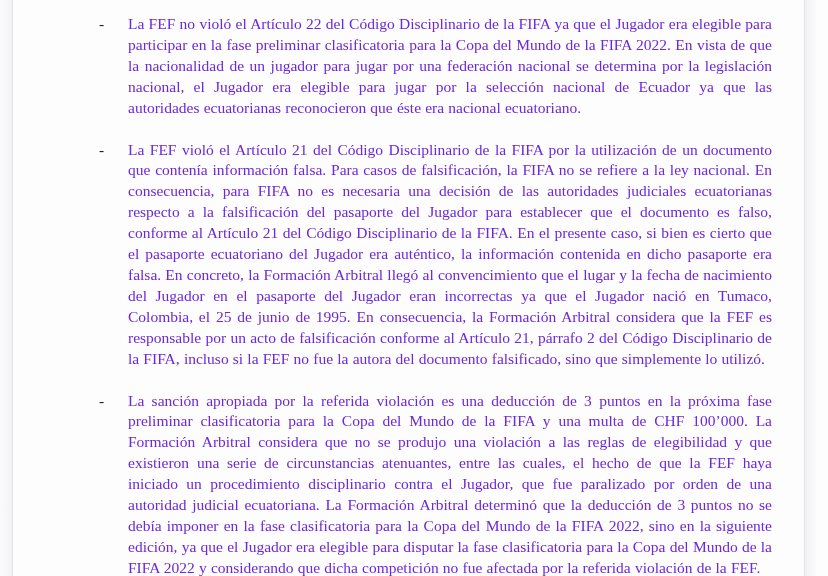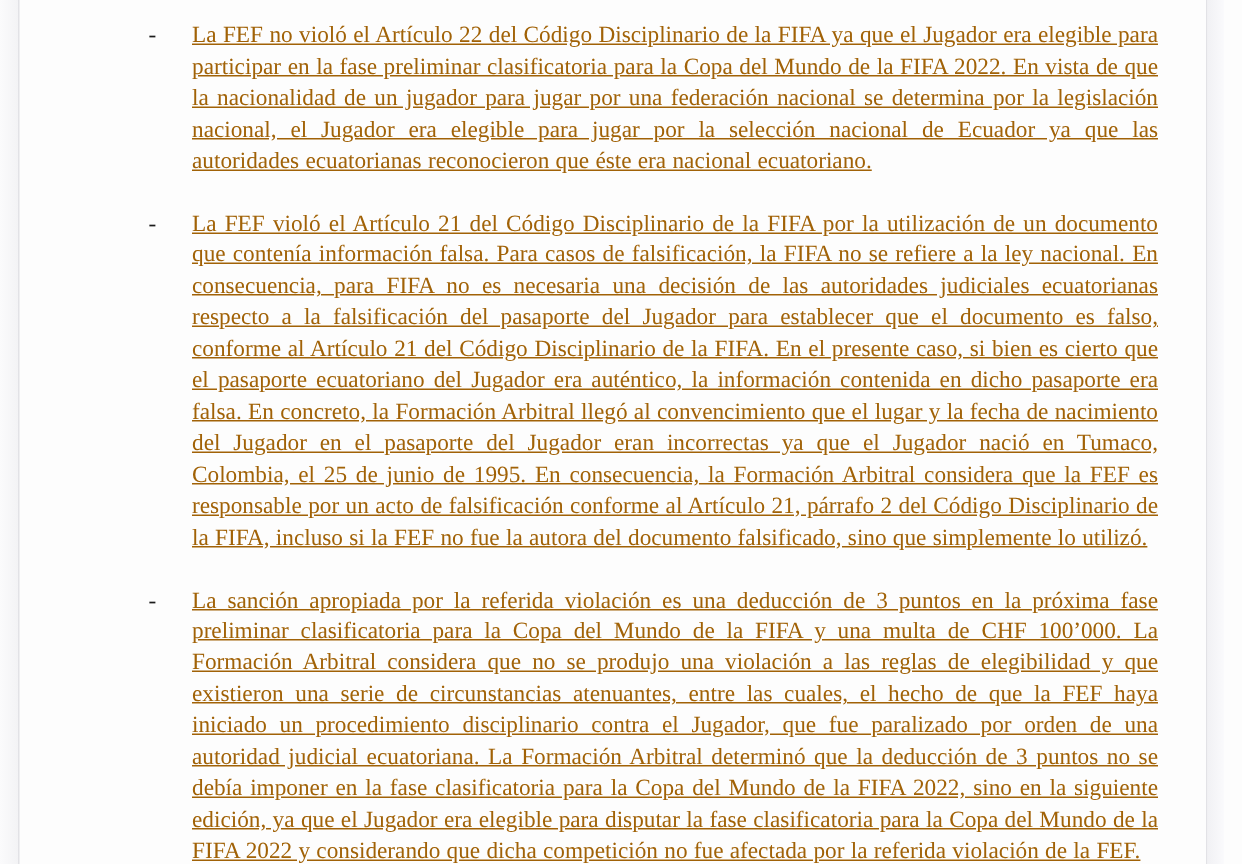--- a/index.html
+++ b/index.html
@@ -72,26 +72,25 @@
     line-height: 20.9px;
     color: #1b1b1b;
     text-align: left;
     user-select: none;
   }
 
   .bullet-text {
     flex: 1 1 auto;
     font-size: 15.5px;
     line-height: 20.9px;
-    color: #a16207;
+    color: #6d28d9;
     text-align: justify;
     text-justify: inter-word;
     hyphens: none;
     word-spacing: 0.02em;
-    text-decoration: underline;
   }
 </style>
 </head>
 <body>
 
 <div class="page-wrap">
 
   <div class="edge-shade l"></div>
   <div class="edge-rule left"></div>
   <div class="edge-rule right"></div>

